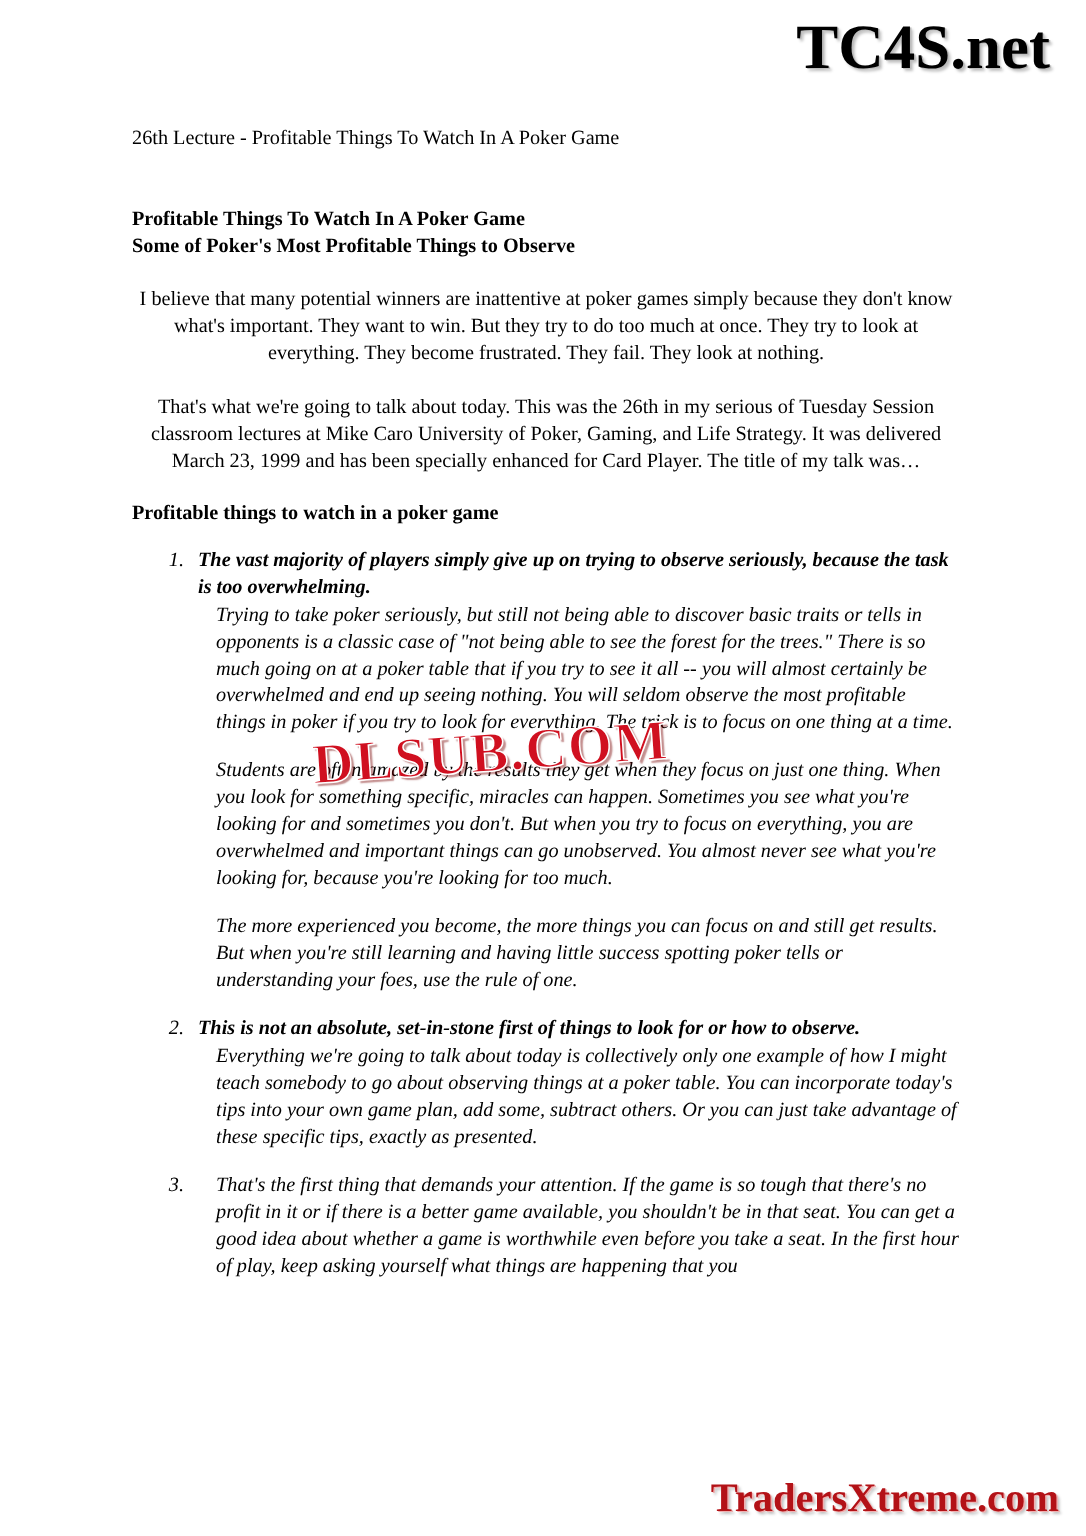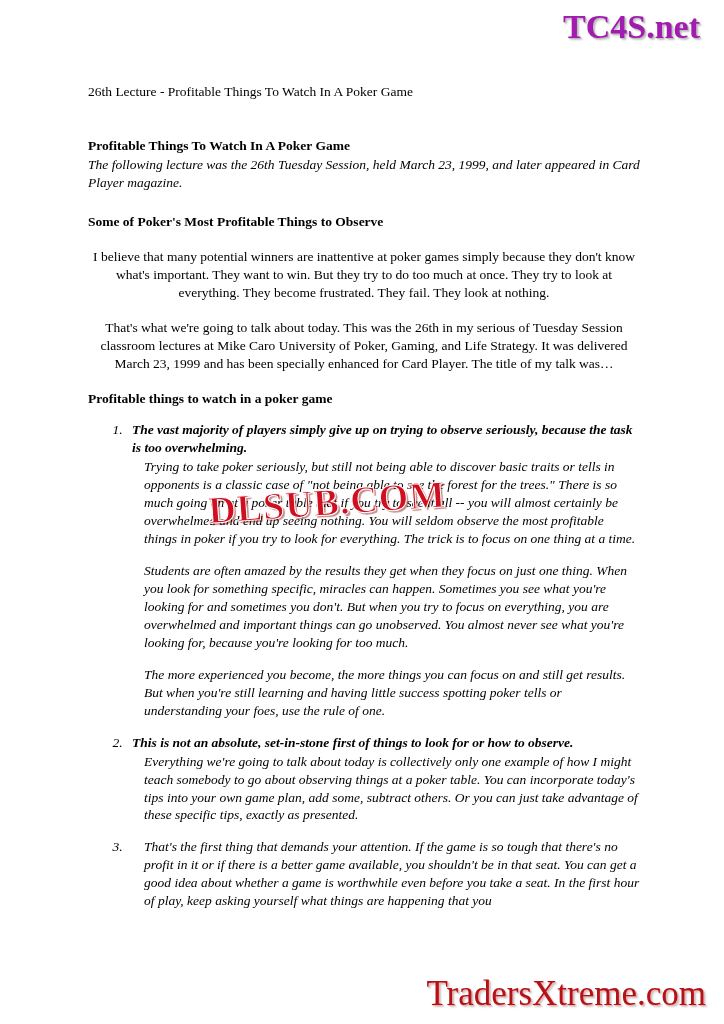--- a/index.html
+++ b/index.html
@@ -20,33 +20,33 @@
     left: 0; top: 0;
     width: 724px;
     height: 1024px;
     box-sizing: border-box;
   }
   .watermark-top {
     position: absolute;
     right: 24px;
     top: 8px;
     font-family: "Liberation Serif", serif;
-    font-size: 34px;
+    font-size: 42px;
     font-weight: bold;
-    color: #a21caf;
+    color: #000000;
     letter-spacing: 0px;
     text-shadow: 1px 1px 0 #bdbdbd, 2px 2px 2px rgba(0,0,0,0.25);
   }
   .watermark-bottom {
     position: absolute;
     right: 18px;
     bottom: 10px;
     font-family: "Liberation Serif", serif;
-    font-size: 35px;
-    font-weight: normal;
+    font-size: 27px;
+    font-weight: bold;
     color: #b31217;
     text-shadow: 1px 1px 0 #f0b0b0, 2px 2px 2px rgba(0,0,0,0.25);
   }
   .watermark-center {
     position: absolute;
     left: 208px;
     top: 480px;
     transform: rotate(-4deg);
     font-family: "Liberation Serif", serif;
     font-size: 38px;
@@ -124,21 +124,20 @@
 <div class="page">
 
   <div class="watermark-top">TC4S.net</div>
 
   <div class="content">
 
     <div class="header-line">26th Lecture - Profitable Things To Watch In A Poker Game</div>
 
     <h1 class="doc-title">Profitable Things To Watch In A Poker Game</h1>
 
-    <p class="subtitle">The following lecture was the 26th Tuesday Session, held March 23, 1999, and later appeared in Card Player magazine.</p>
 
     <h2 class="section-head">Some of Poker's Most Profitable Things to Observe</h2>
 
     <p class="body">I believe that many potential winners are inattentive at poker games simply because they don't know what's important. They want to win. But they try to do too much at once. They try to look at everything. They become frustrated. They fail. They look at nothing.</p>
     <p class="body">That's what we're going to talk about today. This was the 26th in my serious of Tuesday Session classroom lectures at Mike Caro University of Poker, Gaming, and Life Strategy. It was delivered March 23, 1999 and has been specially enhanced for Card Player. The title of my talk was…</p>
 
     <h3 class="list-head">Profitable things to watch in a poker game</h3>
 
     <ol class="items">
       <li>

